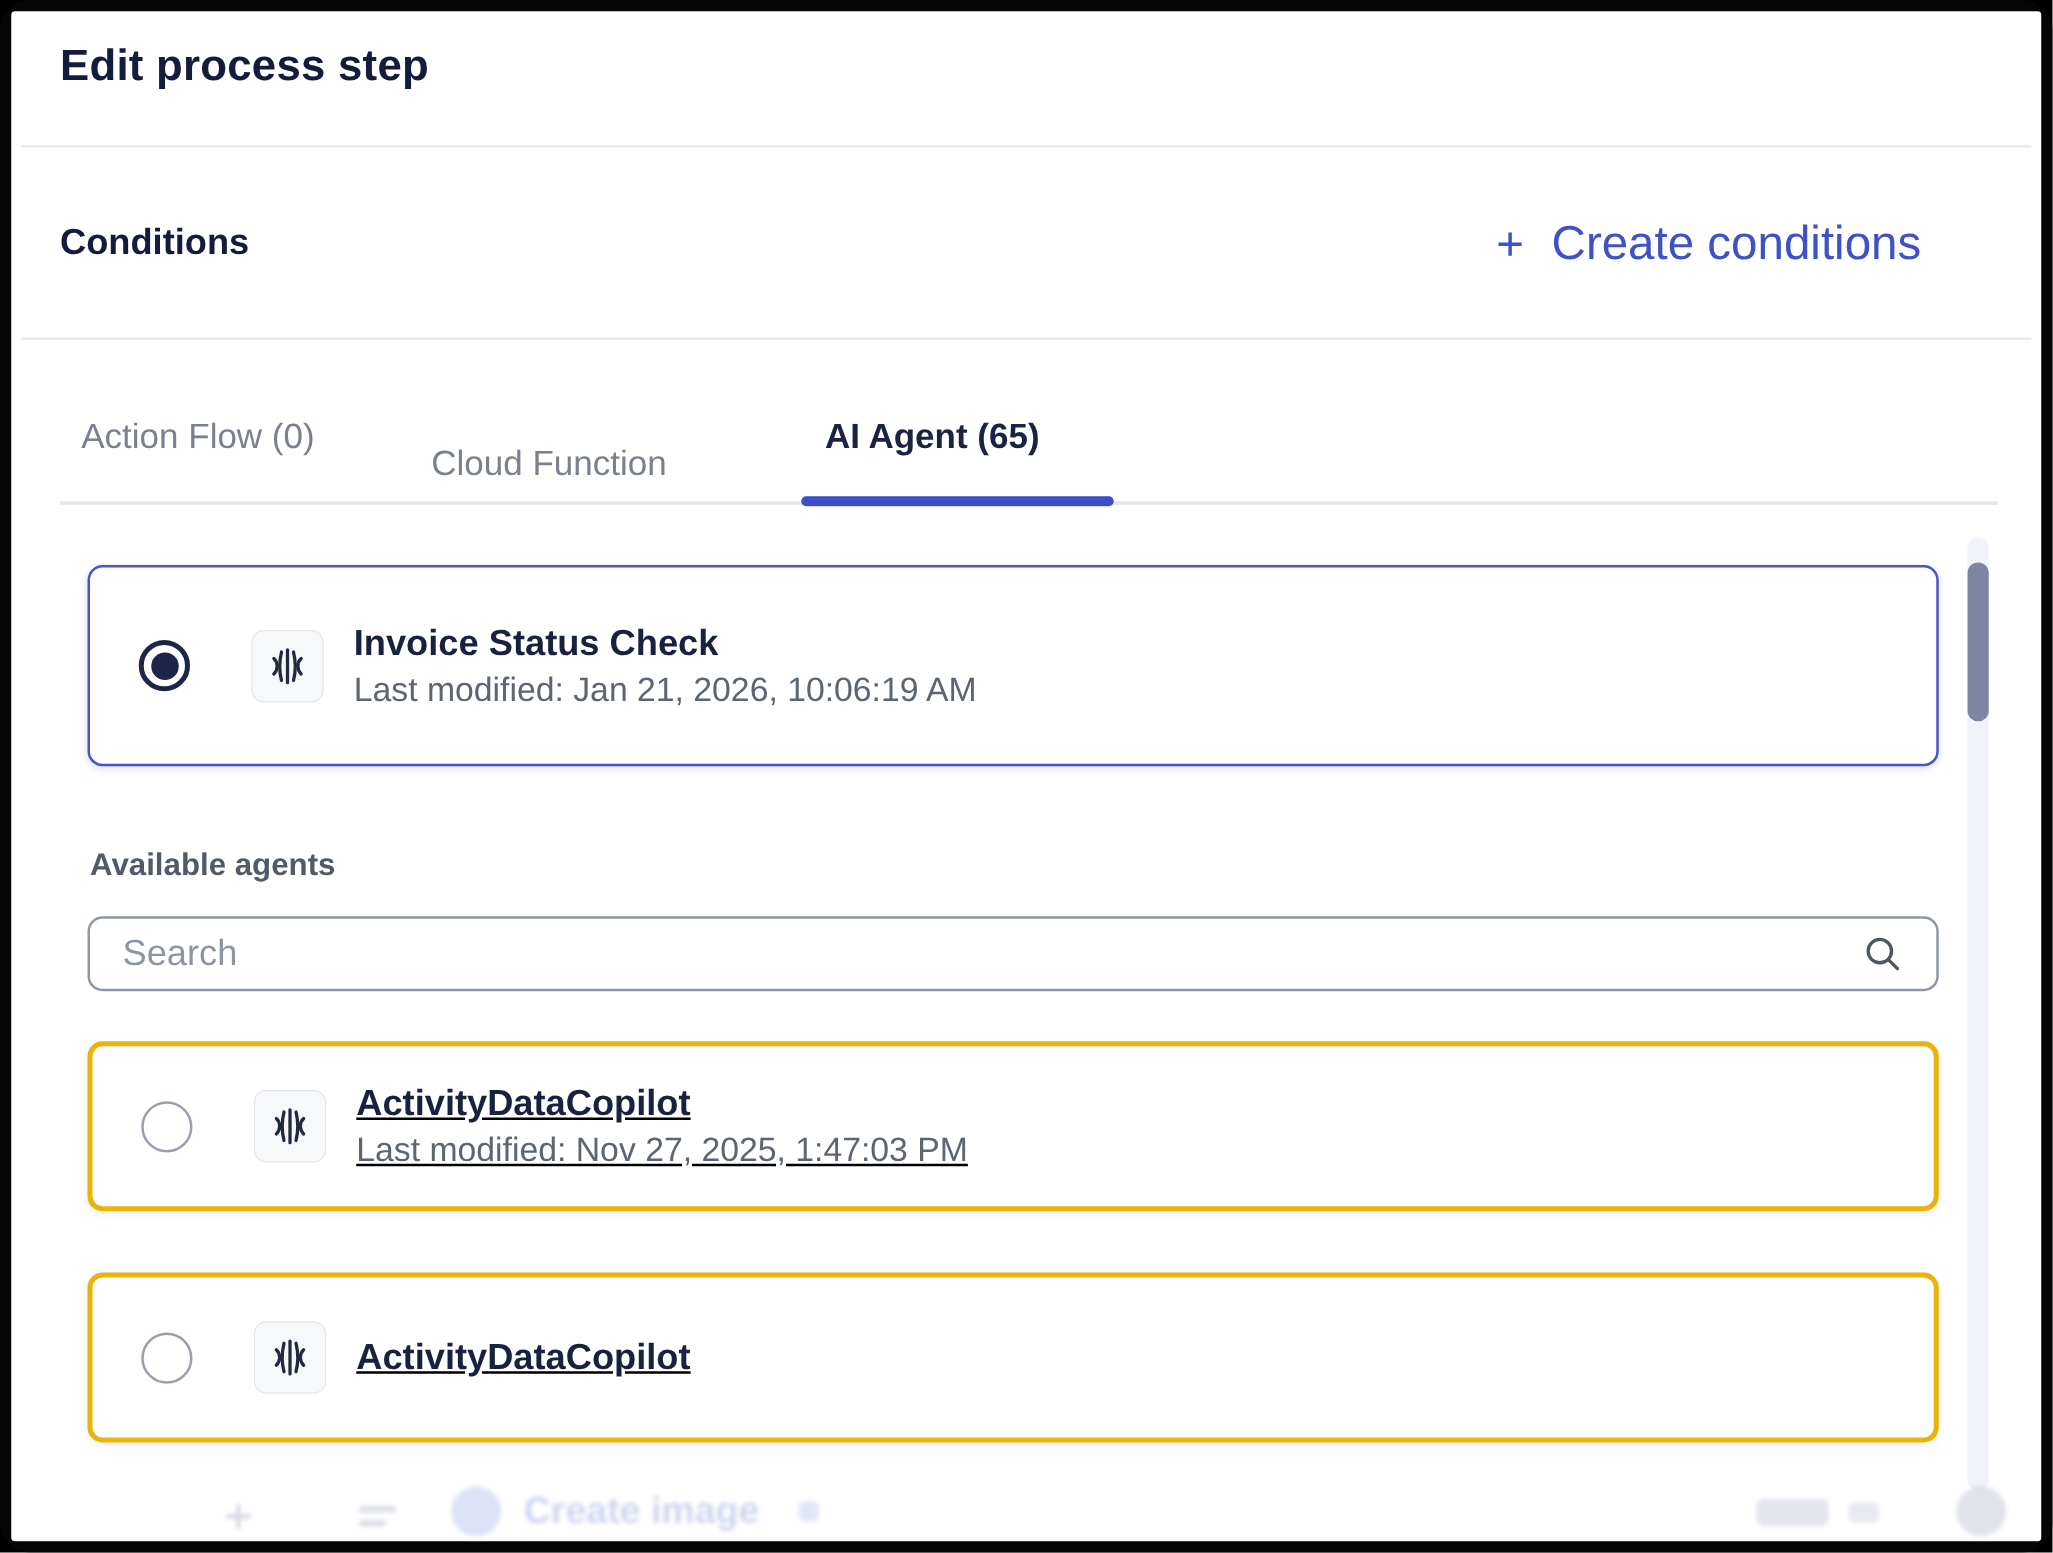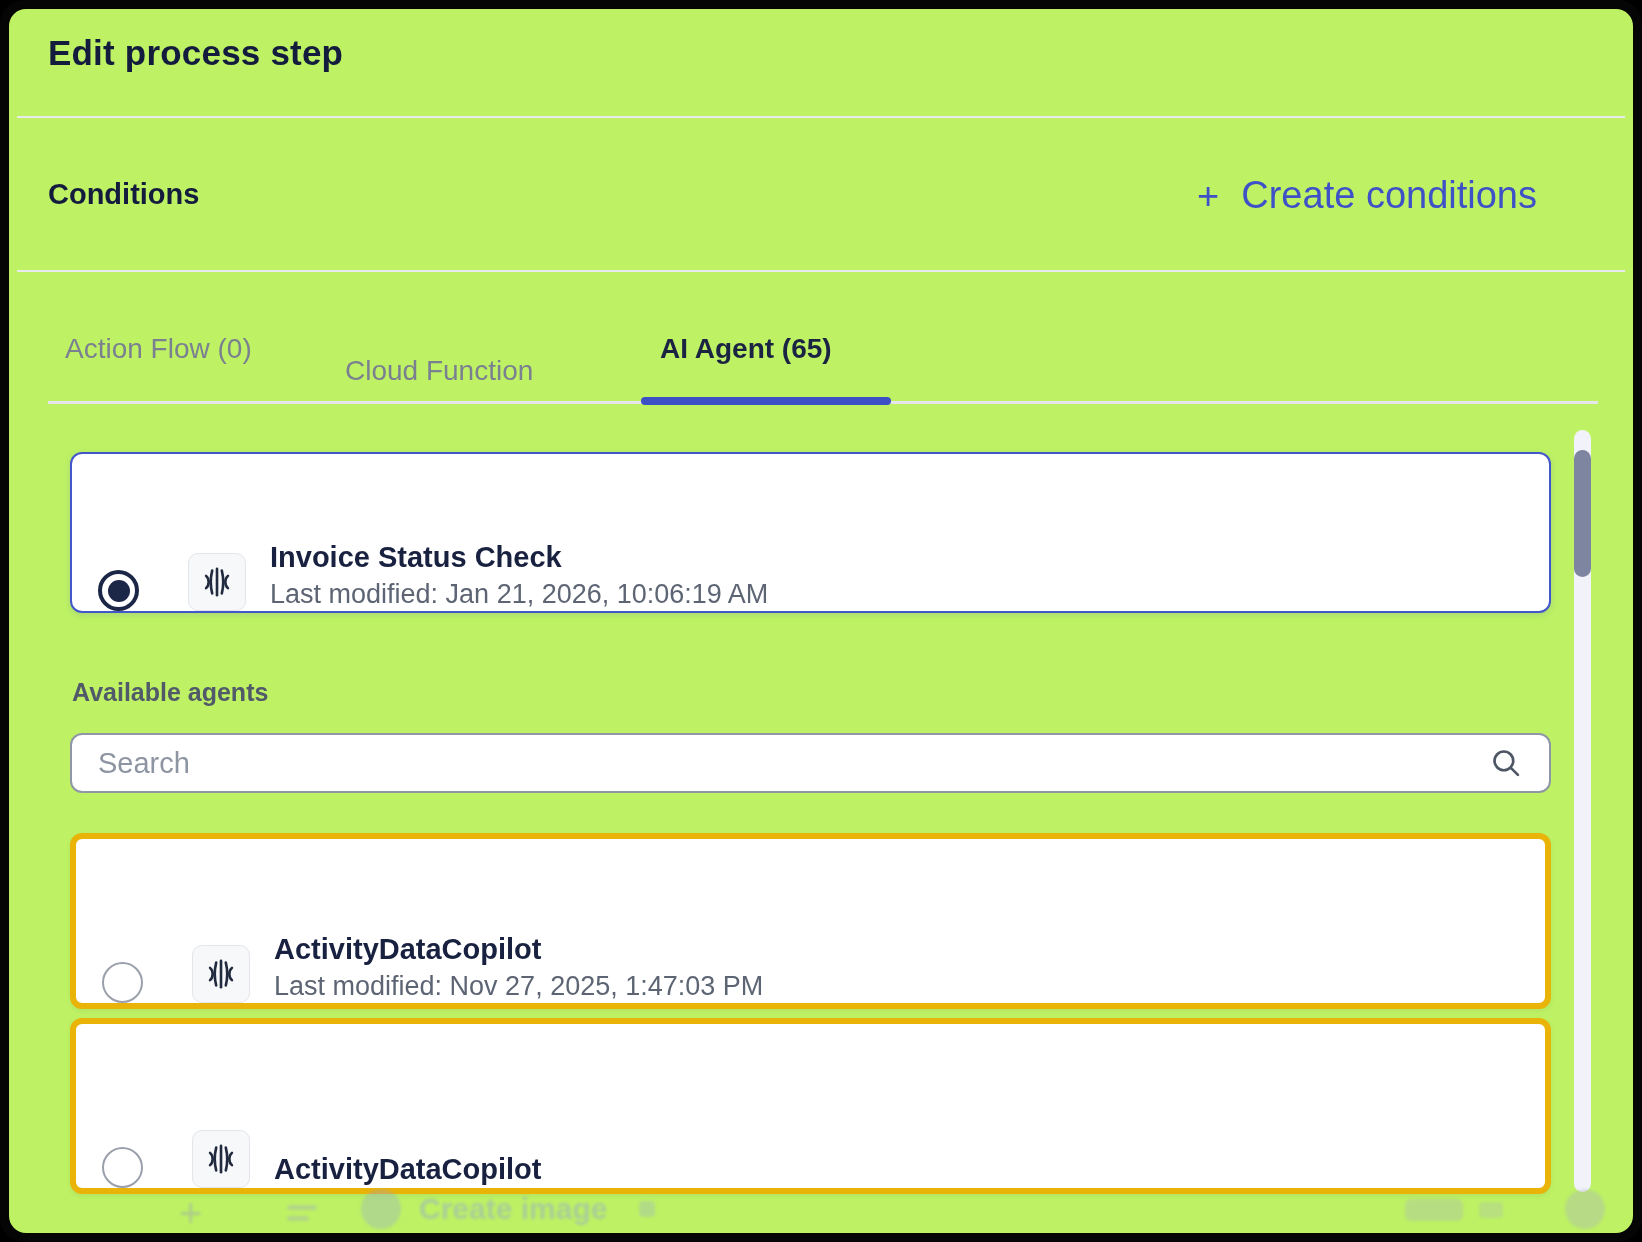--- a/index.html
+++ b/index.html
@@ -7,21 +7,21 @@
   body {
     font-family:"Liberation Sans","DejaVu Sans",sans-serif;
     background:#000;
   }
   .frame {
     position:relative; width:1642px; height:1242px;
     background:#050505; border-radius:24px; padding:9px;
   }
   .modal {
     position:relative; width:100%; height:100%;
-    background:#bef264; border-radius:17px; overflow:hidden;
+    background:#ffffff; border-radius:3px; overflow:hidden;
   }
   
   .page-title {
     position:absolute; left:39px; top:24px;
     font-size:35px; font-weight:800; color:#141c3e; letter-spacing:.2px;
   }
   .divider { position:absolute; height:2px; background:#e9eaee; }
   .divider-1 { left:8px; right:8px; top:107px; }
   .divider-2 { left:8px; right:8px; top:261px; }
   .section-label {
@@ -39,25 +39,25 @@
   .tab { position:absolute; top:324px; font-size:28px; color:#7a8090; }
   .tab-1 { left:56px; }
   .tab-2 { left:336px;margin-top:22px; }
   .tab-3 { left:651px; font-weight:700; color:#1b2342; }
   .tab-baseline { position:absolute; left:39px; width:1550px; top:392px; height:3px; background:#e5e6ea; }
   .tab-underline { position:absolute; left:632px; width:250px; top:388px; height:8px; border-radius:4px; background:#3c4fc4; }
   
   .card {
     position:absolute; left:61px; width:1481px; height:161px;
     background:#fff; border-radius:12px;
-    display:flex; align-items:flex-end; padding-left:26px;
+    display:flex; align-items:center; padding-left:39px;
     box-shadow:0 2px 5px rgba(30,38,76,0.07);
   }
   .card-selected { top:443px; border:2.5px solid #4356ca; box-shadow:0 2px 6px rgba(67,86,202,0.18); }
-  .card-plain { border:6px solid #eab308; height:176px; }
+  .card-plain { border:4px solid #eab308; height:136px;text-decoration:underline; }
   .card-a { top:824px; }
   .card-b { top:1009px; }
   .radio {
     width:41px; height:41px; border-radius:50%; flex:0 0 auto;
     display:flex; align-items:center; justify-content:center;
   }
   .radio-on { border:4px solid #1c2647; }
   .radio-on .dot { width:22px; height:22px; border-radius:50%; background:#1c2647; }
   .radio-off { border:2.5px solid #9aa0ab; }
   .agent-iconbox {

